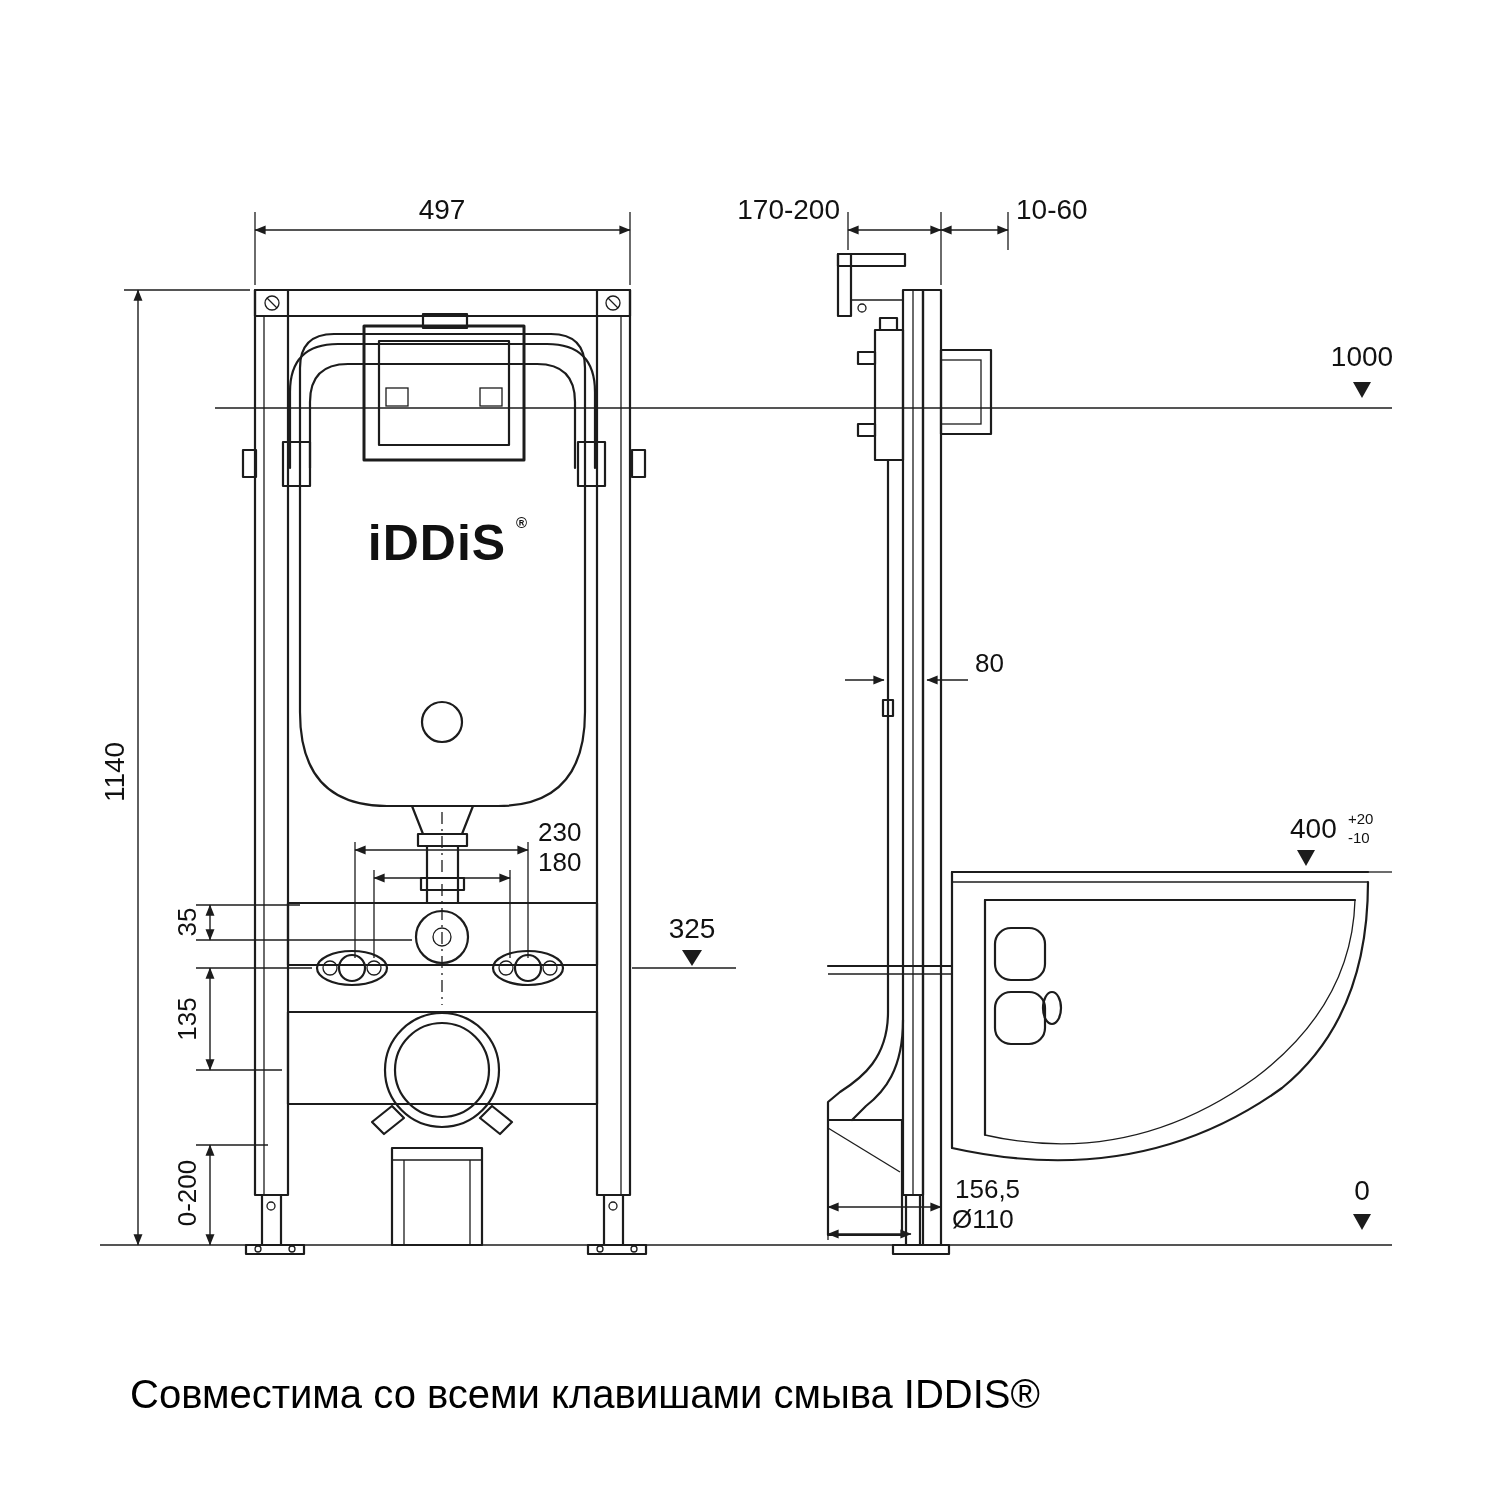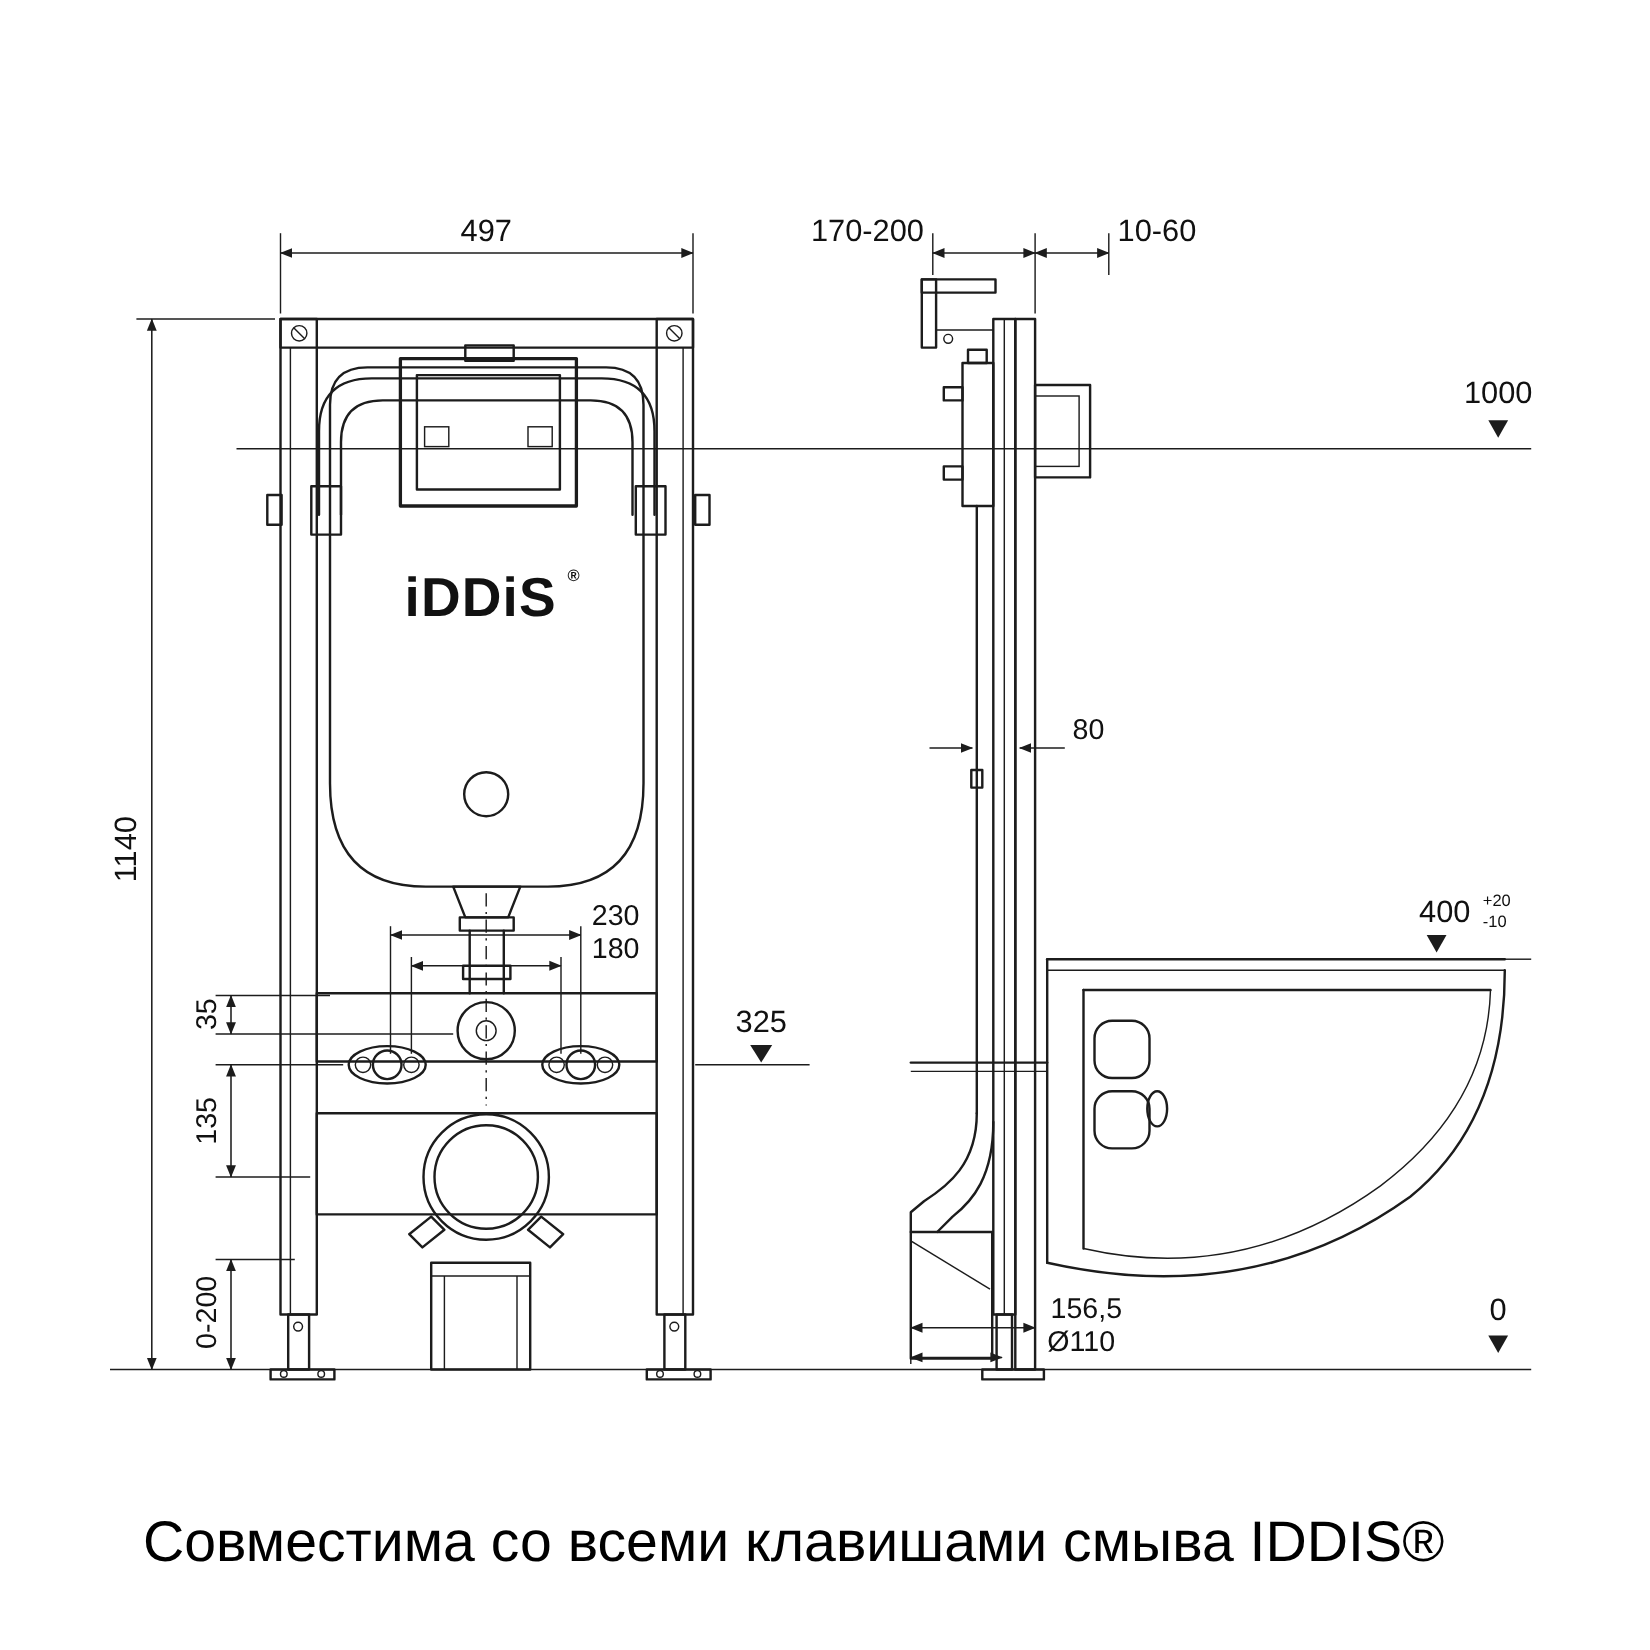--- a/index.html
+++ b/index.html
@@ -9,21 +9,21 @@
   .o3{fill:none;stroke:#1c1c1c;stroke-width:3;stroke-linejoin:round;}
   .t{fill:none;stroke:#1c1c1c;stroke-width:1.3;}
   .d{fill:none;stroke:#1c1c1c;stroke-width:1.4;}
   .dash{stroke-dasharray:12 5 2 5;}
   .txt{fill:#111;font-size:28px;font-family:"Liberation Sans",sans-serif;}
   .txs{fill:#111;font-size:26px;font-family:"Liberation Sans",sans-serif;}
   .tol{fill:#111;font-size:15px;font-family:"Liberation Sans",sans-serif;}
   .tri{fill:#1c1c1c;stroke:none;}
   .logo{fill:#111;font-size:50px;font-weight:700;letter-spacing:1px;}
   .reg{fill:#111;font-size:15px;font-weight:700;}
-  #caption{position:absolute;left:130px;top:1372px;font-size:52px;color:#000;}
+  #caption{position:absolute;left:130px;top:1372px;font-size:40px;color:#000;}
 </style>
 </head>
 <body>
 
 <svg viewBox="0 0 1500 1500" width="1500" height="1500" aria-label="installation frame drawing">
   <defs>
     <marker id="arrow" viewBox="0 0 10 10" refX="9.5" refY="5" markerWidth="8" markerHeight="8" orient="auto-start-reverse">
       <path d="M0,1 L10,5 L0,9 Z" fill="#1c1c1c"></path>
     </marker>
   </defs>

